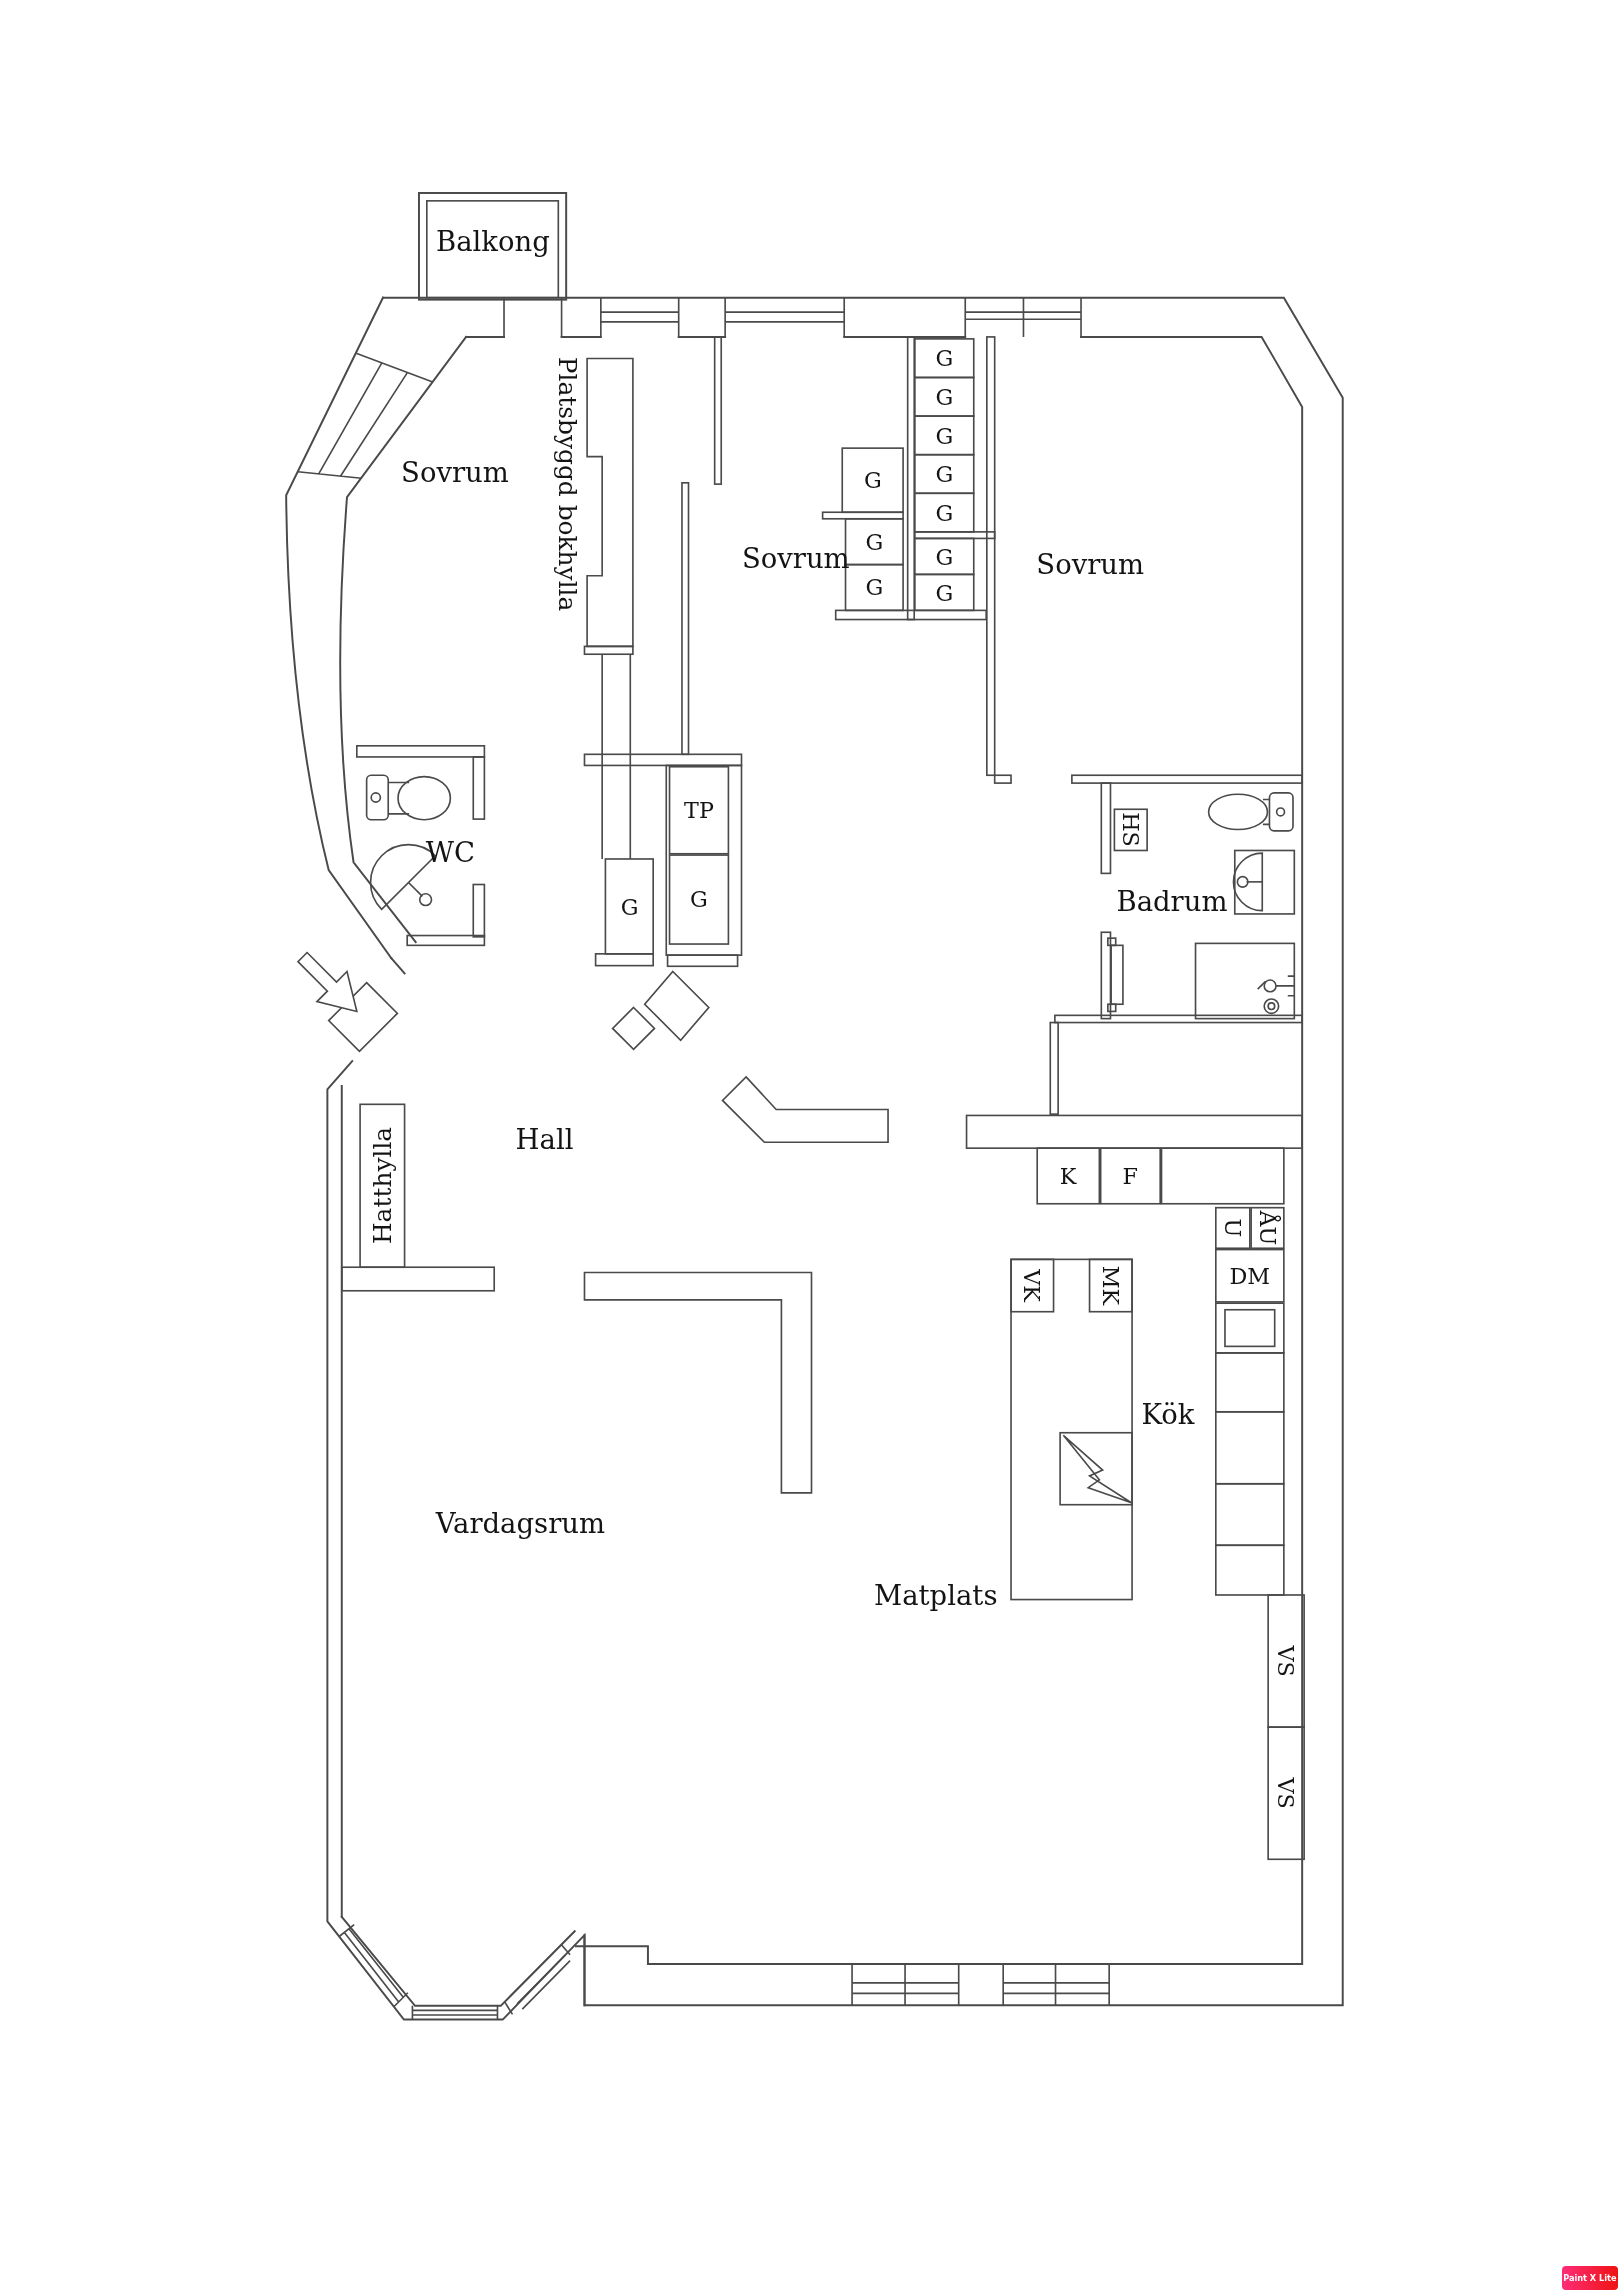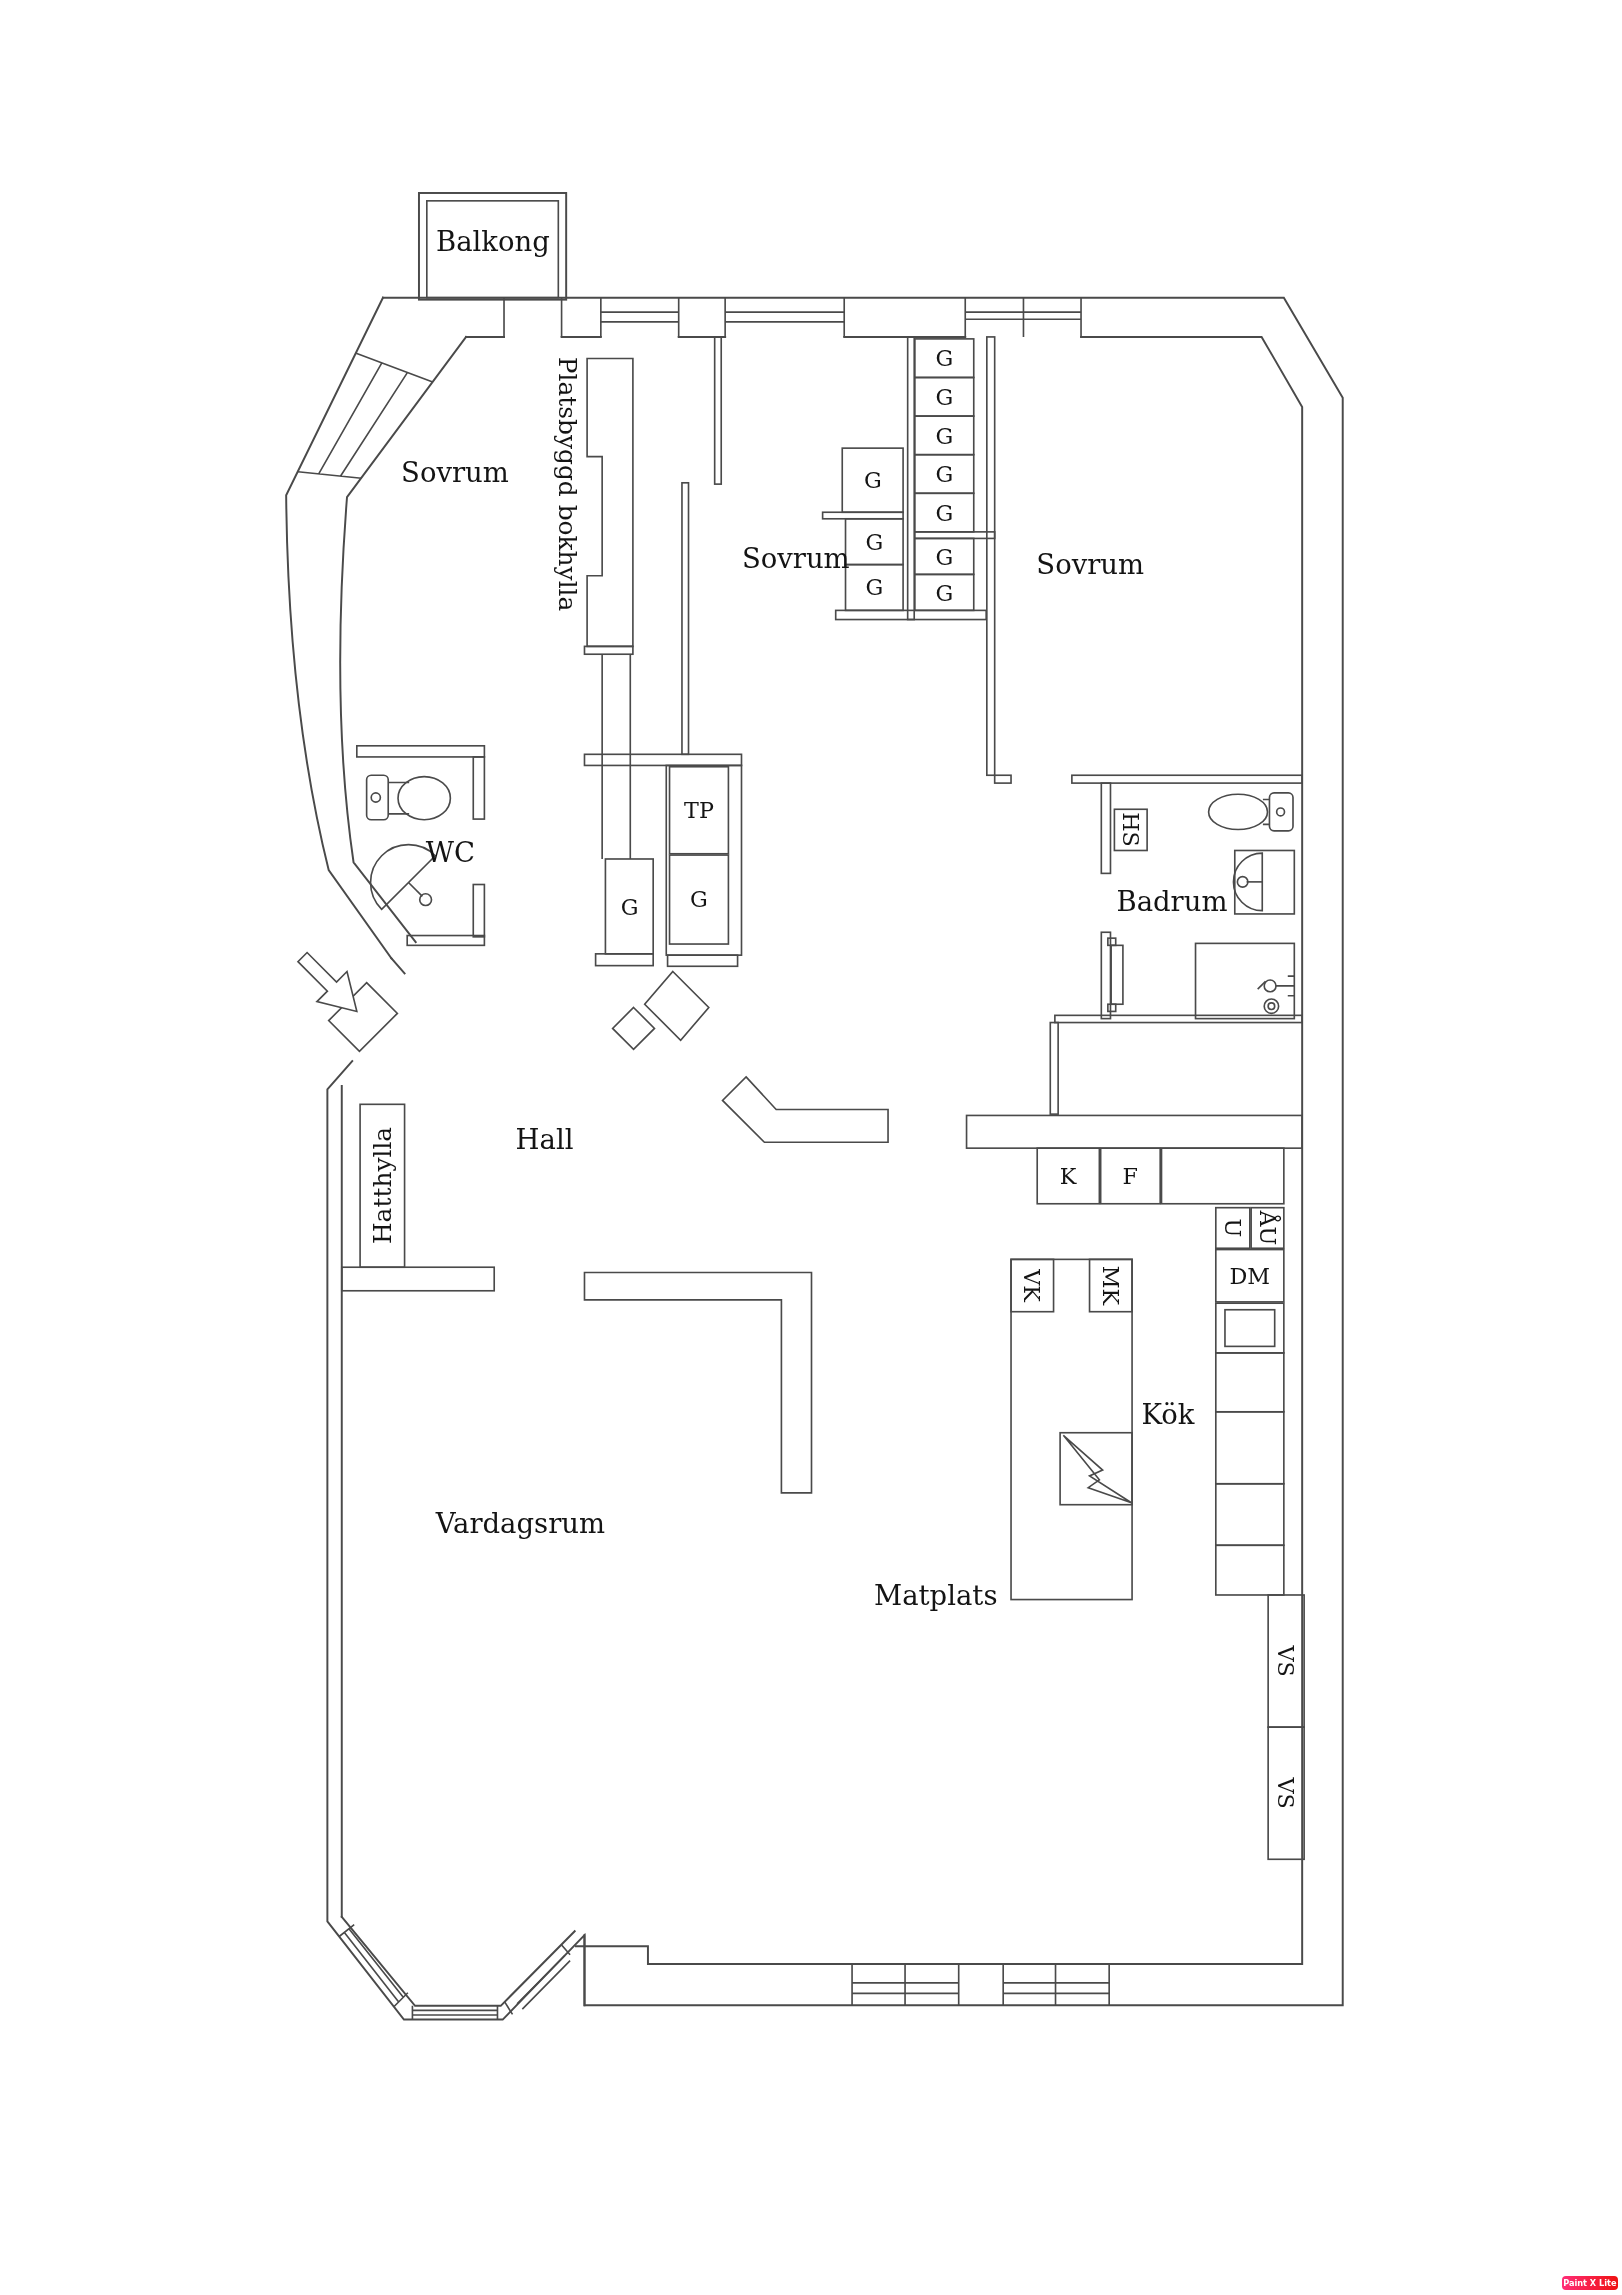--- a/index.html
+++ b/index.html
@@ -8,21 +8,21 @@
   svg{display:block;}
   .wall{fill:none;stroke:#4a4a4a;stroke-width:3;stroke-linecap:square;stroke-linejoin:miter;}
   .wall2{fill:none;stroke:#4a4a4a;stroke-width:2.5;stroke-linejoin:miter;}
   .fix{fill:none;stroke:#4a4a4a;stroke-width:2.5;}
   .fill{fill:#ffffff;}
   .lbl{fill:#141414;}
   text{font-family:"DejaVu Serif","Liberation Serif",serif;}
   .room{font-size:42px;}
   .small{font-size:34px;}
   .mid{font-size:38px;}
-  #watermark{position:absolute;right:5.2px;bottom:5.2px;width:56px;height:14px;border-radius:3.9px;
+  #watermark{position:absolute;right:5.2px;bottom:5.2px;width:56px;height:24px;border-radius:3.9px;
     background:linear-gradient(90deg,#ff2d78 0%,#ef1211 100%);color:#ffffff;
     font-family:"DejaVu Sans","Liberation Sans",sans-serif;font-weight:bold;font-size:8.2px;
     display:flex;align-items:center;justify-content:center;letter-spacing:0px;}
 </style>
 </head>
 <body>
 
 <div id="plan">
 <svg width="1623" height="2295" viewBox="0 0 2480 3508" xmlns="http://www.w3.org/2000/svg">
 

